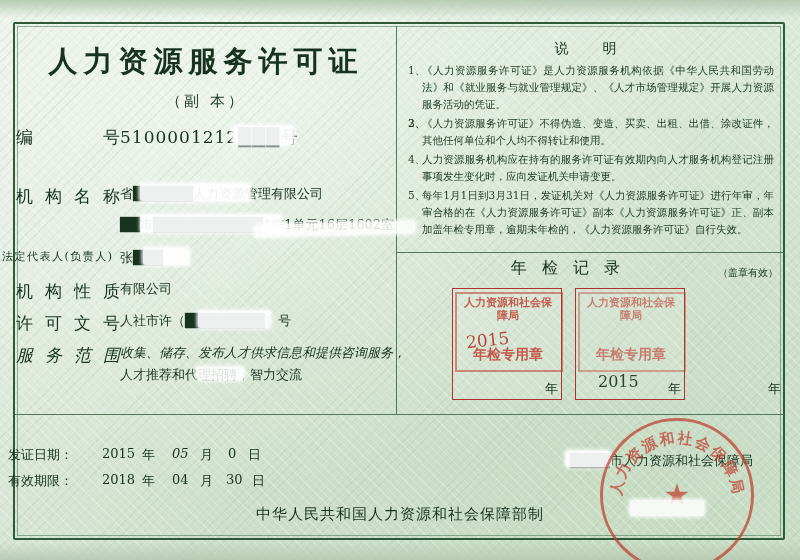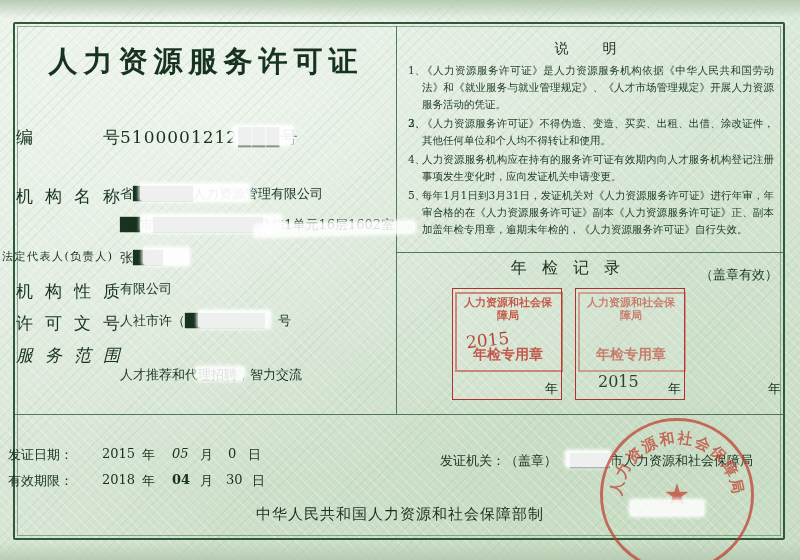--- a/index.html
+++ b/index.html
@@ -199,21 +199,21 @@
     text-align: center;
     font-family: "DejaVu Serif", "Liberation Serif", serif;
     font-size: 16px;
     letter-spacing: 5px;
     color: #17321f;
   }
   .yj-note {
     position: absolute;
     right: 22px; top: 266px;
     font-family: "DejaVu Serif", "Liberation Serif", serif;
-    font-size: 13px;
+    font-size: 10px;
     color: #1b3a23;
   }
   .yj-cell {
     position: absolute;
     top: 288px;
     width: 110px;
     height: 112px;
     border: 1px solid #b03030;
     box-sizing: border-box;
     background: rgba(255,255,255,0.12);
@@ -311,20 +311,21 @@
   <div class="edge-top"></div>
   <div class="edge-bottom"></div>
 
   <div class="frame"></div>
   <div class="frame-inner"></div>
   <div class="vdiv"></div>
   <div class="hdiv-right"></div>
   <div class="hdiv-bottom"></div>
 
   <div class="title">人力资源服务许可证</div>
+  <div class="subtitle">（副  本）</div>
 
   <div class="row" style="top:126px;">
     <span class="lbl">编号</span>
     <span class="val big">5100001212███号</span>
   </div>
   <div class="redact" style="left:233px; top:126px; width:60px; height:19px;"></div>
 
   <div class="row" style="top:185px;">
     <span class="lbl">机构名称</span>
     <span class="val">省██████人力资源管理有限公司</span>
@@ -349,20 +350,21 @@
   </div>
 
   <div class="row" style="top:312px;">
     <span class="lbl">许可文号</span>
     <span class="val">人社市许（████████）号</span>
   </div>
   <div class="redact" style="left:198px; top:311px; width:72px; height:17px;"></div>
 
   <div class="row" style="top:344px; height:40px;font-style:italic;">
     <span class="lbl">服务范围</span>
+    <span class="val">收集、储存、发布人才供求信息和提供咨询服务，</span>
   </div>
   <span class="val2" style="top:366px;">人才推荐和代理招聘，智力交流</span>
   <div class="redact soft" style="left:196px; top:367px; width:48px; height:13px;"></div>
 
   <div class="notes-title">说　明</div>
   <div class="notes">
     <p><span class="num">1、</span><span>《人力资源服务许可证》是人力资源服务机构依据《中华人民共和国劳动法》和《就业服务与就业管理规定》、《人才市场管理规定》开展人力资源服务活动的凭证。</span></p>
     <p><span class="num">2、</span></p>
     <p><span class="num">3、</span><span>《人力资源服务许可证》不得伪造、变造、买卖、出租、出借、涂改证件，其他任何单位和个人均不得转让和使用。</span></p>
     <p><span class="num">4、</span><span>人力资源服务机构应在持有的服务许可证有效期内向人才服务机构登记注册事项发生变化时，应向发证机关申请变更。</span></p>
@@ -393,26 +395,25 @@
   <div class="bot-val" style="left:102px; top:446px;">2015</div>
   <div class="bot-lbl" style="left:142px; top:446px;">年</div>
   <div class="bot-val" style="left:172px; top:446px;font-style:italic;">05</div>
   <div class="bot-lbl" style="left:200px; top:446px;">月</div>
   <div class="bot-val" style="left:228px; top:446px;">0</div>
   <div class="bot-lbl" style="left:248px; top:446px;">日</div>
 
   <div class="bot-lbl" style="left:8px; top:472px;">有效期限：</div>
   <div class="bot-val" style="left:102px; top:472px;">2018</div>
   <div class="bot-lbl" style="left:142px; top:472px;">年</div>
-  <div class="bot-val" style="left:172px; top:472px;font-weight:bold;">04</div>
+  <div class="bot-val" style="left:172px; top:472px;">04</div>
   <div class="bot-lbl" style="left:200px; top:472px;">月</div>
   <div class="bot-val" style="left:226px; top:472px;">30</div>
   <div class="bot-lbl" style="left:252px; top:472px;">日</div>
 
-  <div class="bot-lbl" style="left:440px; top:452px;">发证机关：（盖章）</div>
   <div class="bot-val" style="left:570px; top:452px;">████市人力资源和社会保障局</div>
   <div class="redact" style="left:566px; top:451px; width:44px; height:16px;"></div>
 
   <div class="seal">
     <svg class="seal-arc" viewBox="0 0 148 148">
       <defs>
         <path id="arcTop" d="M 18,78 A 56,56 0 0 1 130,78" fill="none"></path>
       </defs>
       <text>
         <textPath href="#arcTop" startOffset="50%" text-anchor="middle">人力资源和社会保障局</textPath>

